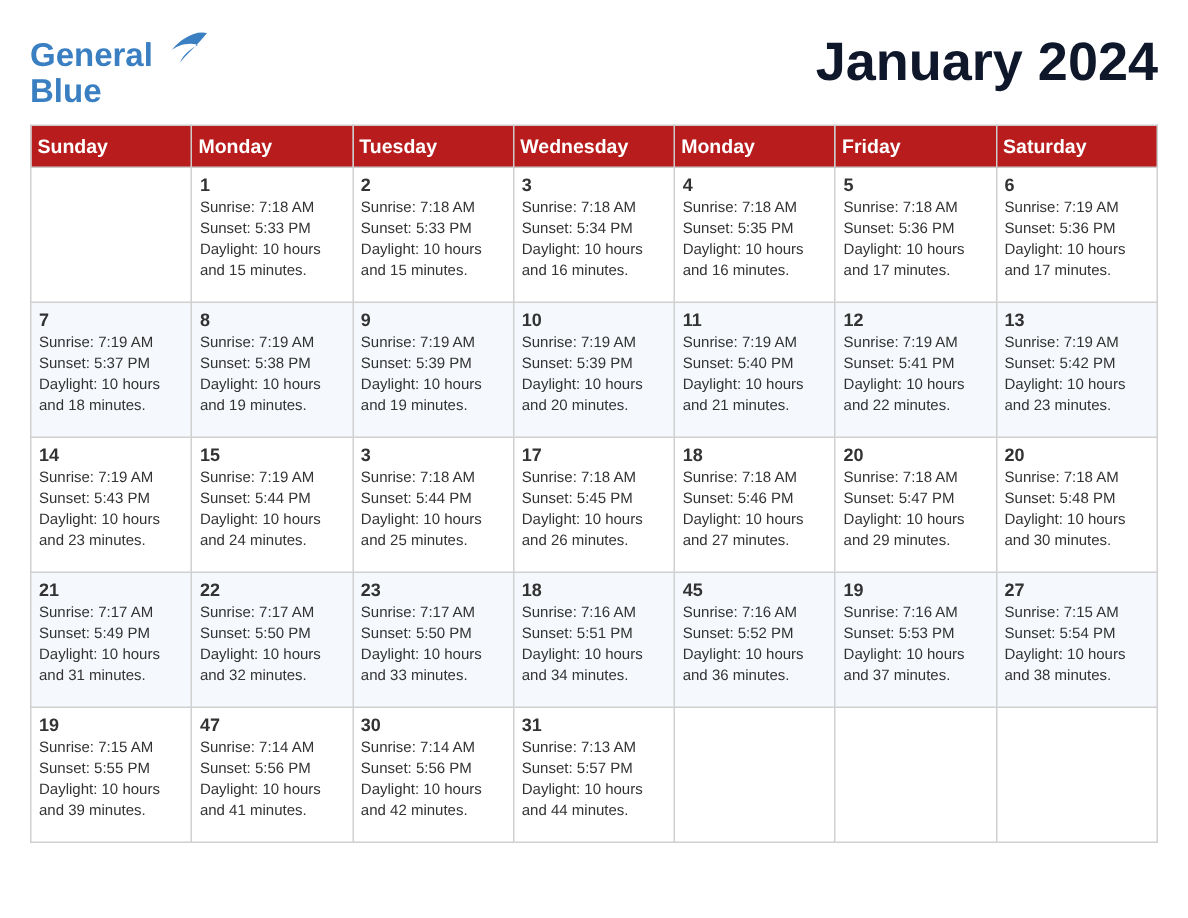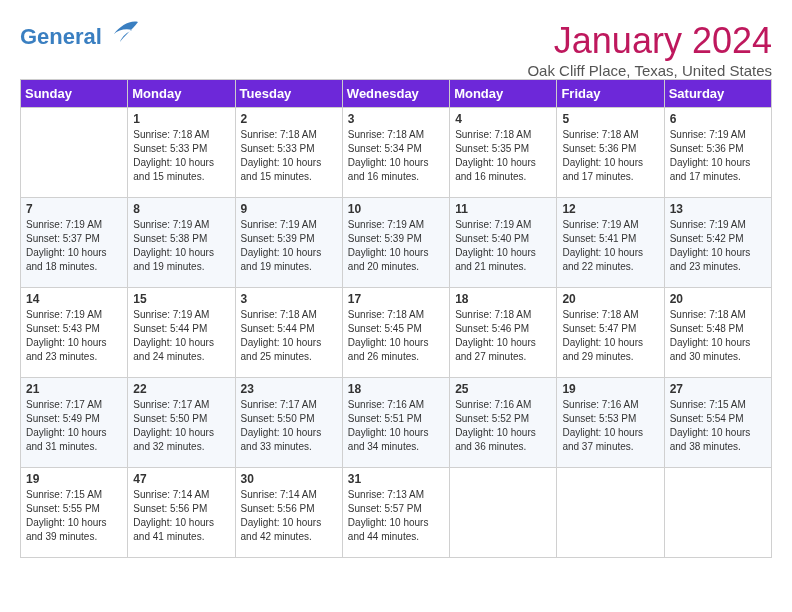--- a/index.html
+++ b/index.html
@@ -7,20 +7,21 @@
       font-family: Arial, sans-serif;
       background: #fff;
       width: 792px;
       min-height: 612px;
       padding: 20px;
     }
     .header {
       display: flex;
       justify-content: space-between;
       align-items: flex-start;
+      margin-bottom: 10px;
     }
     .logo {
       display: flex;
       align-items: center;
     }
     .logo-text {
       font-size: 22px;
       font-weight: bold;
       color: #333;
       line-height: 1.1;
@@ -31,34 +32,34 @@
     .logo-bird {
       width: 30px;
       height: 24px;
       margin-left: 2px;
     }
     .title-block {
       text-align: right;
     }
     .calendar-title {
       font-size: 36px;
-      font-weight: normal;
-      color: #be185d;
+      font-weight: bold;
+      color: #0f172a;
     }
     .calendar-subtitle {
       font-size: 15px;
       color: #555;
     }
     table {
       width: 100%;
       border-collapse: collapse;
       table-layout: fixed;
     }
     thead th {
-      background-color: #6d28d9;
+      background-color: #b91c1c;
       color: #fff;
       font-size: 13px;
       font-weight: bold;
       padding: 6px 4px;
       text-align: left;
       border: 1px solid #ccc;
     }
     tbody td {
       vertical-align: top;
       border: 1px solid #d0d0d0;
@@ -91,25 +92,25 @@
 
 <div class="header">
   <div class="logo">
     <div>
       <div class="logo-text">
         <span>General</span>
         <svg class="logo-bird" viewBox="0 0 30 24" xmlns="http://www.w3.org/2000/svg">
           <path d="M28 2 C20 0, 10 6, 4 14 C8 10, 16 8, 22 10 C18 12, 12 16, 10 22 C14 16, 22 10, 28 2Z" fill="#3a7fc1"></path>
         </svg>
       </div>
+      <div class="logo-text" style="color:#3a7fc1;">Blue</div>
     </div>
   </div>
   <div class="title-block">
     <div class="calendar-title">January 2024</div>
-    <div class="calendar-subtitle">Oak Cliff Place, Texas, United States</div>
   </div>
 </div>
 
 <table>
   <thead>
     <tr>
     <th>Sunday</th>
         <th>Monday</th>
         <th>Tuesday</th>
         <th>Wednesday</th>
@@ -217,21 +218,21 @@
         </td>
         <td>
           <span class="day-number">23</span>
           <div class="day-info">Sunrise: 7:17 AM<br>Sunset: 5:50 PM<br>Daylight: 10 hours and 33 minutes.</div>
         </td>
         <td>
           <span class="day-number">18</span>
           <div class="day-info">Sunrise: 7:16 AM<br>Sunset: 5:51 PM<br>Daylight: 10 hours and 34 minutes.</div>
         </td>
         <td>
-          <span class="day-number">25</span>
+          <span class="day-number">45</span>
           <div class="day-info">Sunrise: 7:16 AM<br>Sunset: 5:52 PM<br>Daylight: 10 hours and 36 minutes.</div>
         </td>
         <td>
           <span class="day-number">19</span>
           <div class="day-info">Sunrise: 7:16 AM<br>Sunset: 5:53 PM<br>Daylight: 10 hours and 37 minutes.</div>
         </td>
         <td>
           <span class="day-number">27</span>
           <div class="day-info">Sunrise: 7:15 AM<br>Sunset: 5:54 PM<br>Daylight: 10 hours and 38 minutes.</div>
         </td>

